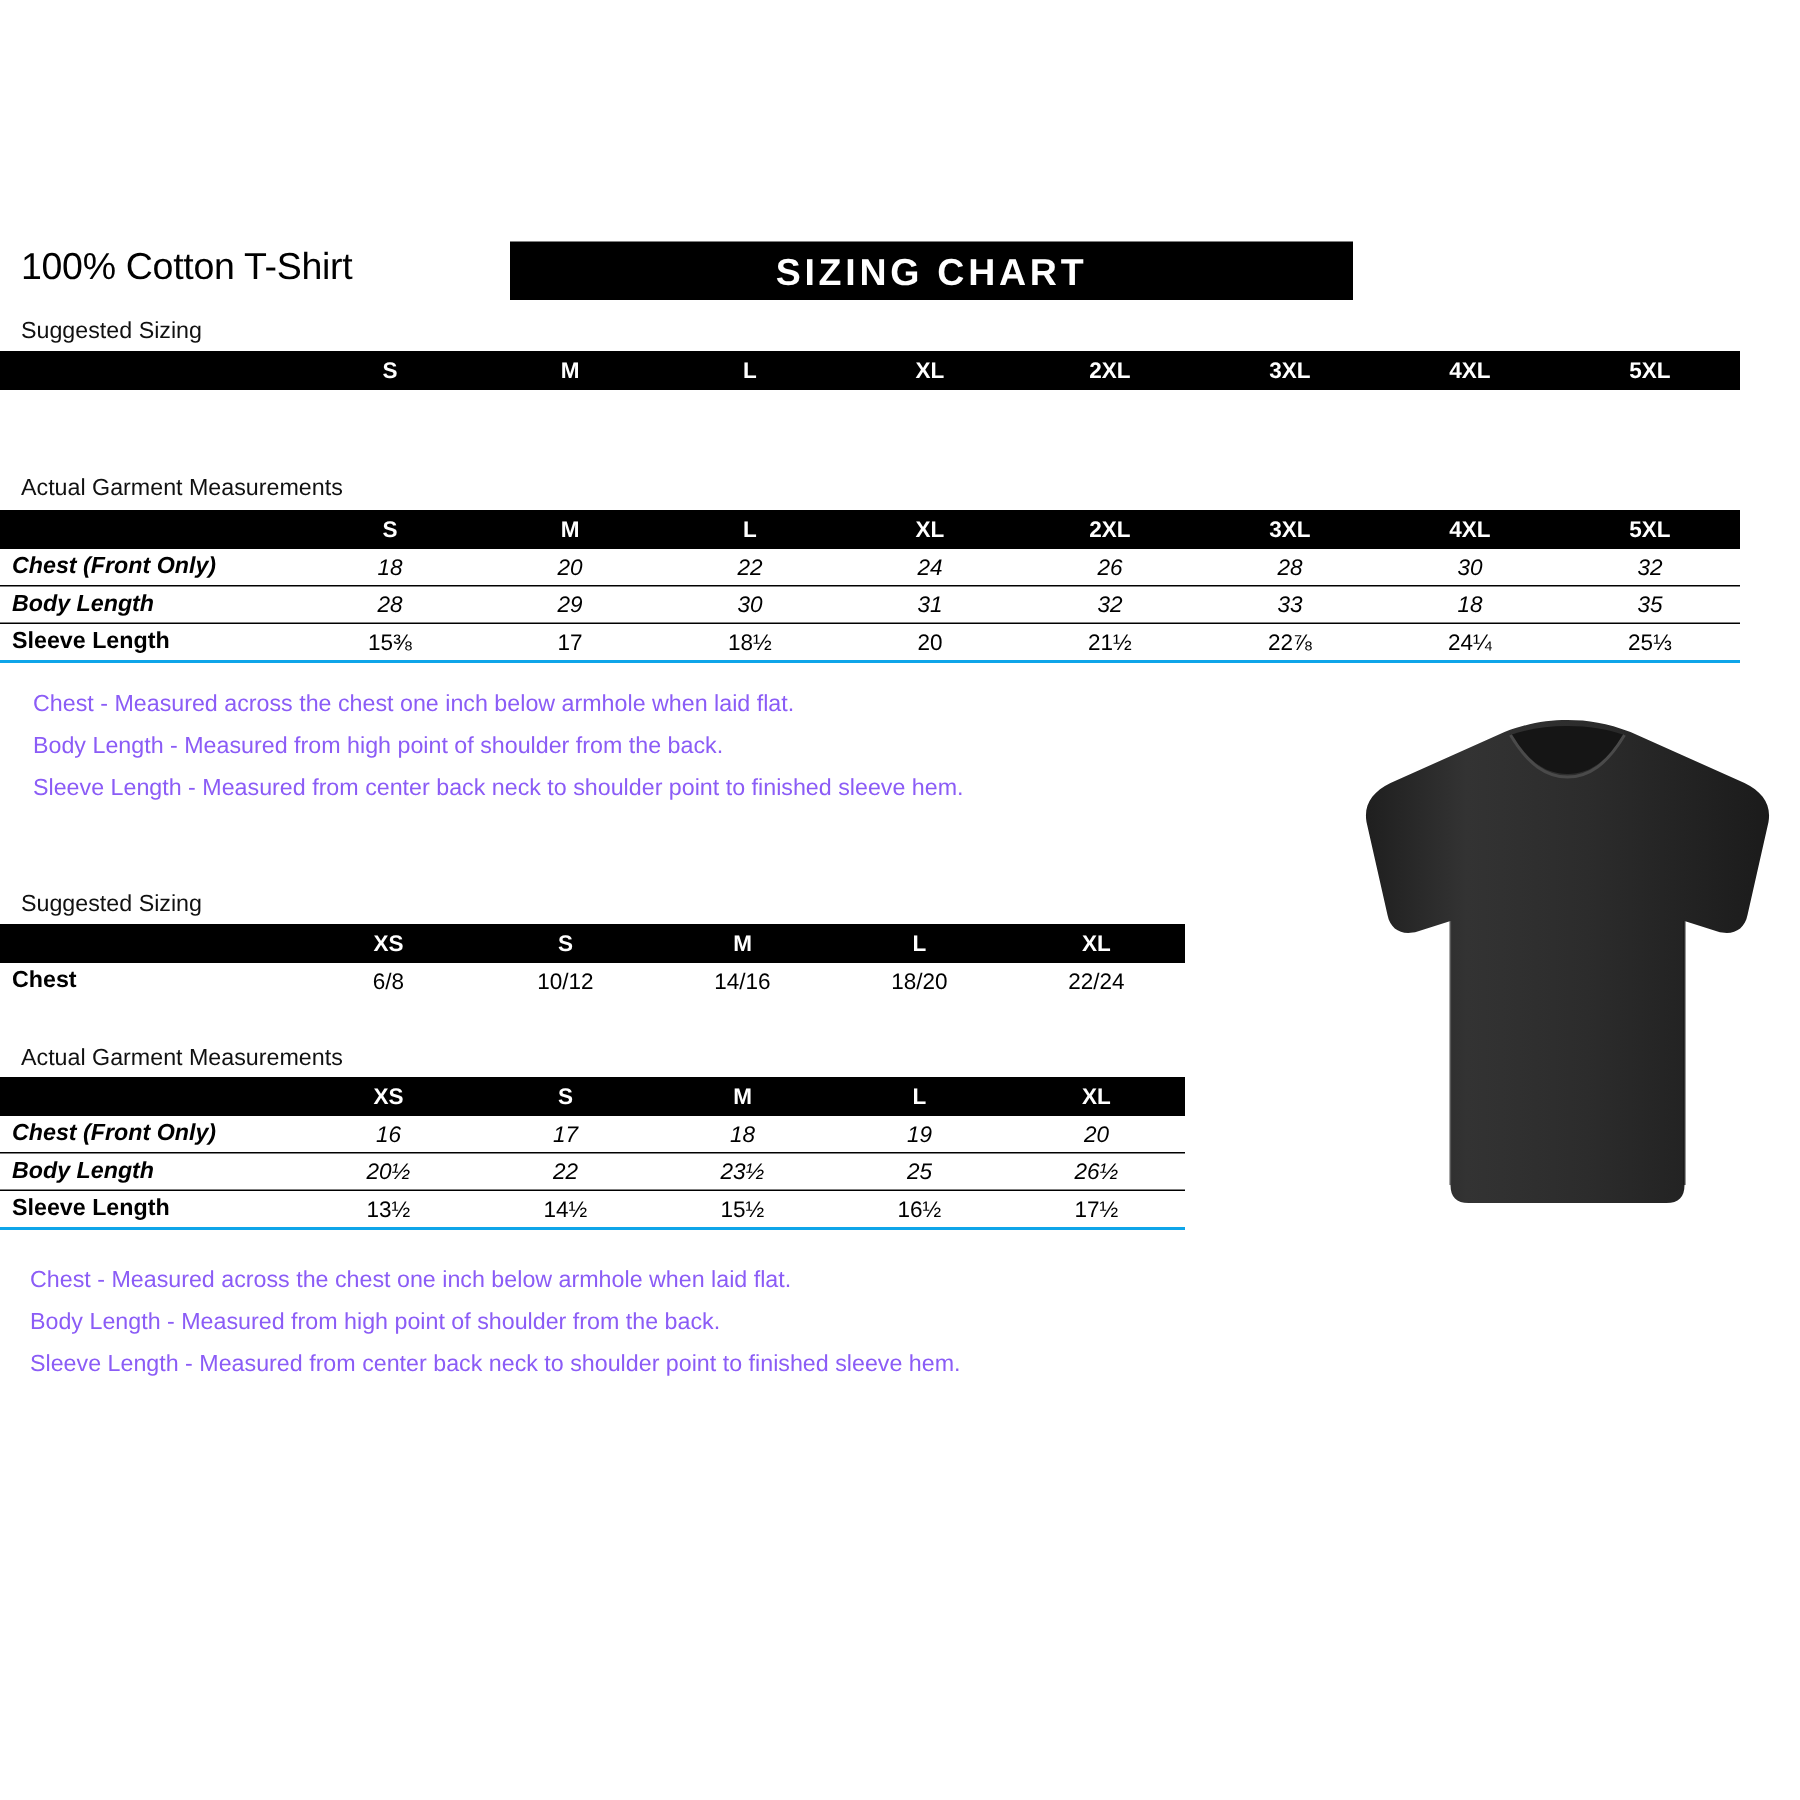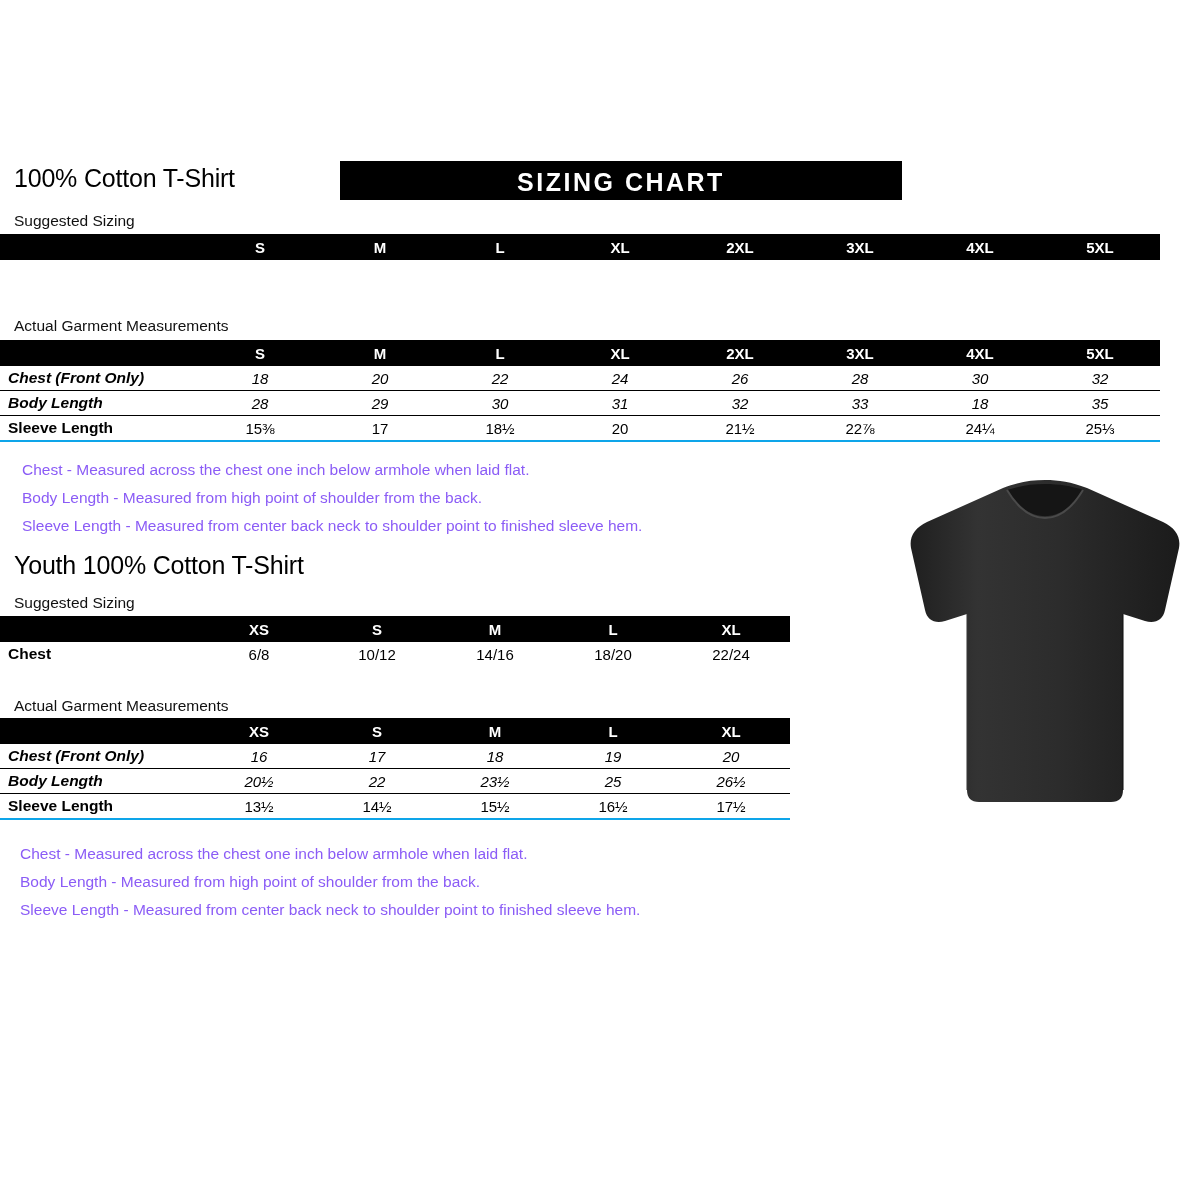--- a/index.html
+++ b/index.html
@@ -231,21 +231,20 @@
       <td class="val">24¼</td>
       <td class="val">25⅓</td>
     </tr>
   </tbody>
     </table>
 
   <div class="note" style="left:22px; top:461px;">Chest - Measured across the chest one inch below armhole when laid flat.</div>
   <div class="note" style="left:22px; top:489px;">Body Length - Measured from high point of shoulder from the back.</div>
   <div class="note" style="left:22px; top:517px;">Sleeve Length - Measured from center back neck to shoulder point to finished sleeve hem.</div>
 
-  <div class="youth-title">Youth 100% Cotton T-Shirt</div>
 
   <div class="subhead" style="left:14px; top:594px;">Suggested Sizing</div>
 
   <table class="tbl" style="left:0px; top:616px; width:790px;">
     <colgroup>
       <col style="width:200px">
         <col style="width:118px">
         <col style="width:118px">
         <col style="width:118px">
       <col style="width:118px">

